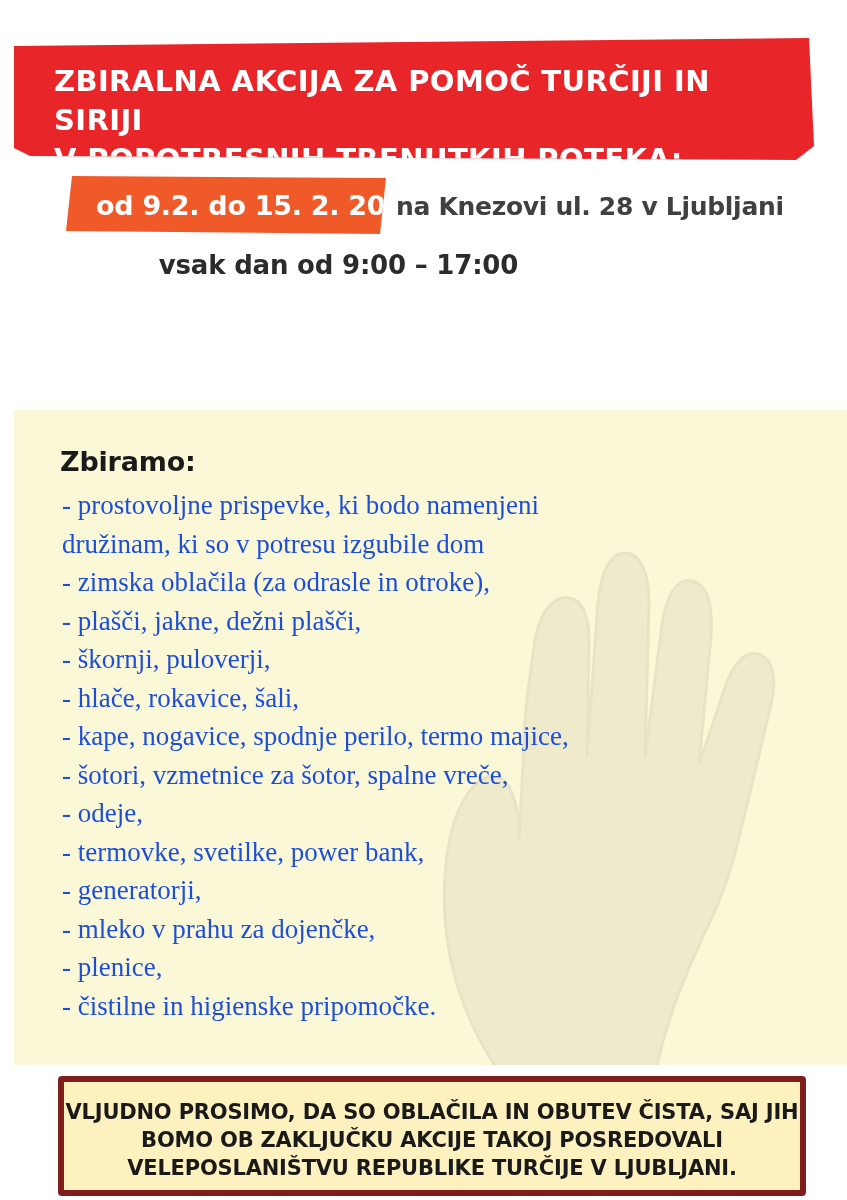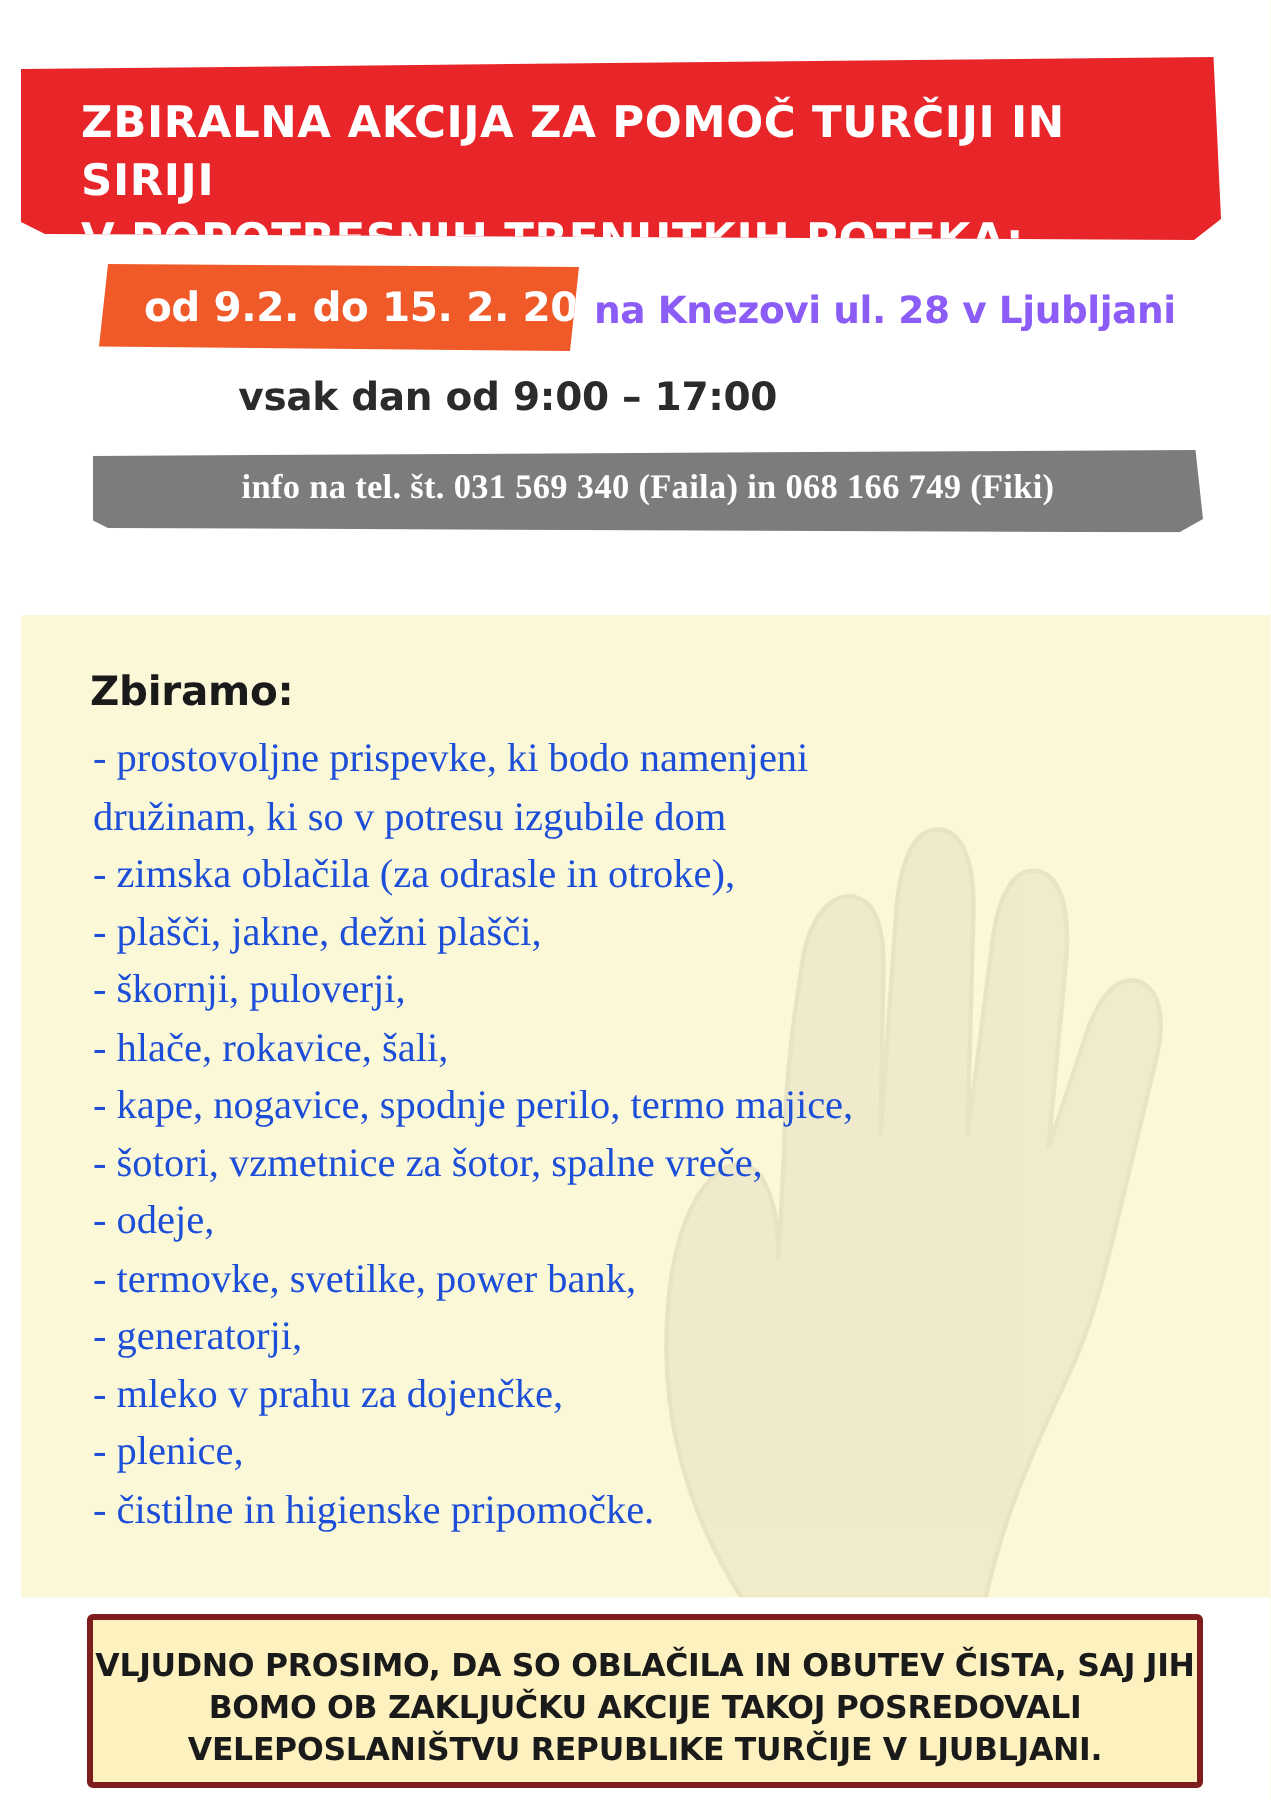--- a/index.html
+++ b/index.html
@@ -73,21 +73,21 @@
     font-weight: bold;
     font-size: 27px;
     letter-spacing: -0.3px;
     white-space: nowrap;
   }
 
   .place-text {
     position: absolute;
     left: 396px;
     top: 192px;
-    color: #8b5cf6;
+    color: #404040;
     font-family: "DejaVu Sans", sans-serif;
     font-weight: bold;
     font-size: 25px;
     letter-spacing: -0.3px;
     white-space: nowrap;
   }
 
   .hours-text {
     position: absolute;
     left: 0;
@@ -172,21 +172,21 @@
   }
 
   
   .bottom-note {
     position: absolute;
     left: 58px;
     top: 1076px;
     width: 736px;
     height: 108px;
     background: #fdf2bf;
-    border: 4px solid #7f1d1d;
+    border: 6px solid #7f1d1d;
     border-radius: 4px;
   }
   .bottom-note-text {
     position: absolute;
     left: 0;
     top: 16px;
     width: 736px;
     text-align: center;
     color: #1a1a1a;
     font-family: "DejaVu Sans", sans-serif;
@@ -210,23 +210,20 @@
     </div>
 
     <div class="orange-tag">
       <div class="orange-tag-text">od 9.2. do 15. 2. 2023</div>
     </div>
 
     <div class="place-text">na Knezovi ul. 28 v Ljubljani</div>
 
     <div class="hours-text">vsak dan od 9:00 – 17:00</div>
 
-    <div class="gray-banner">
-      <div class="gray-banner-text">info na tel. št. 031 569 340 (Faila) in 068 166 749 (Fiki)</div>
-    </div>
   </div>
 
   <div class="list-section">
 
     <svg class="hand-watermark" viewBox="0 0 430 620">
       <g fill="#e6e0c2" stroke="#d9d3b4" stroke-width="3">
         <path d="M118 610 C70 540 58 470 62 412 C64 372 74 340 90 322
                  C102 308 118 308 126 322 C134 336 136 356 136 374
                  L140 300 C140 258 146 214 152 176 C158 140 176 128 190 134
                  C202 139 206 156 206 178 L204 292

